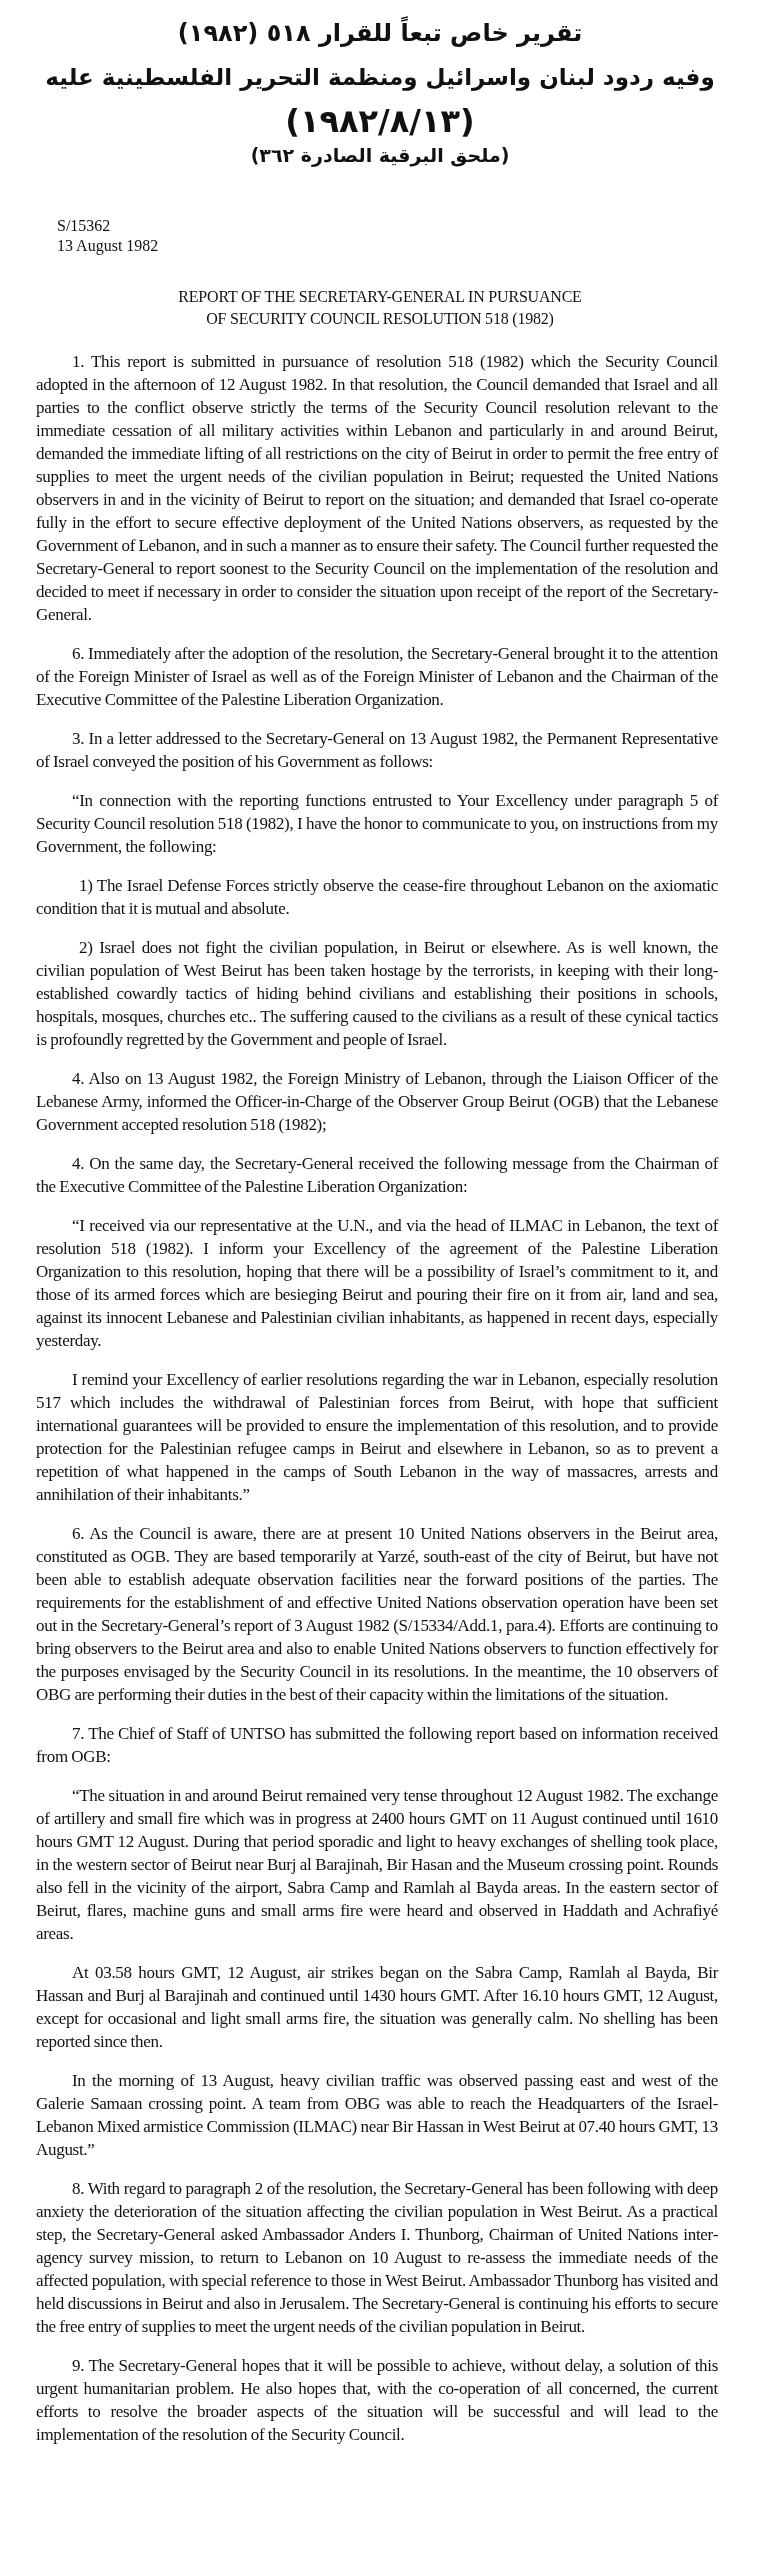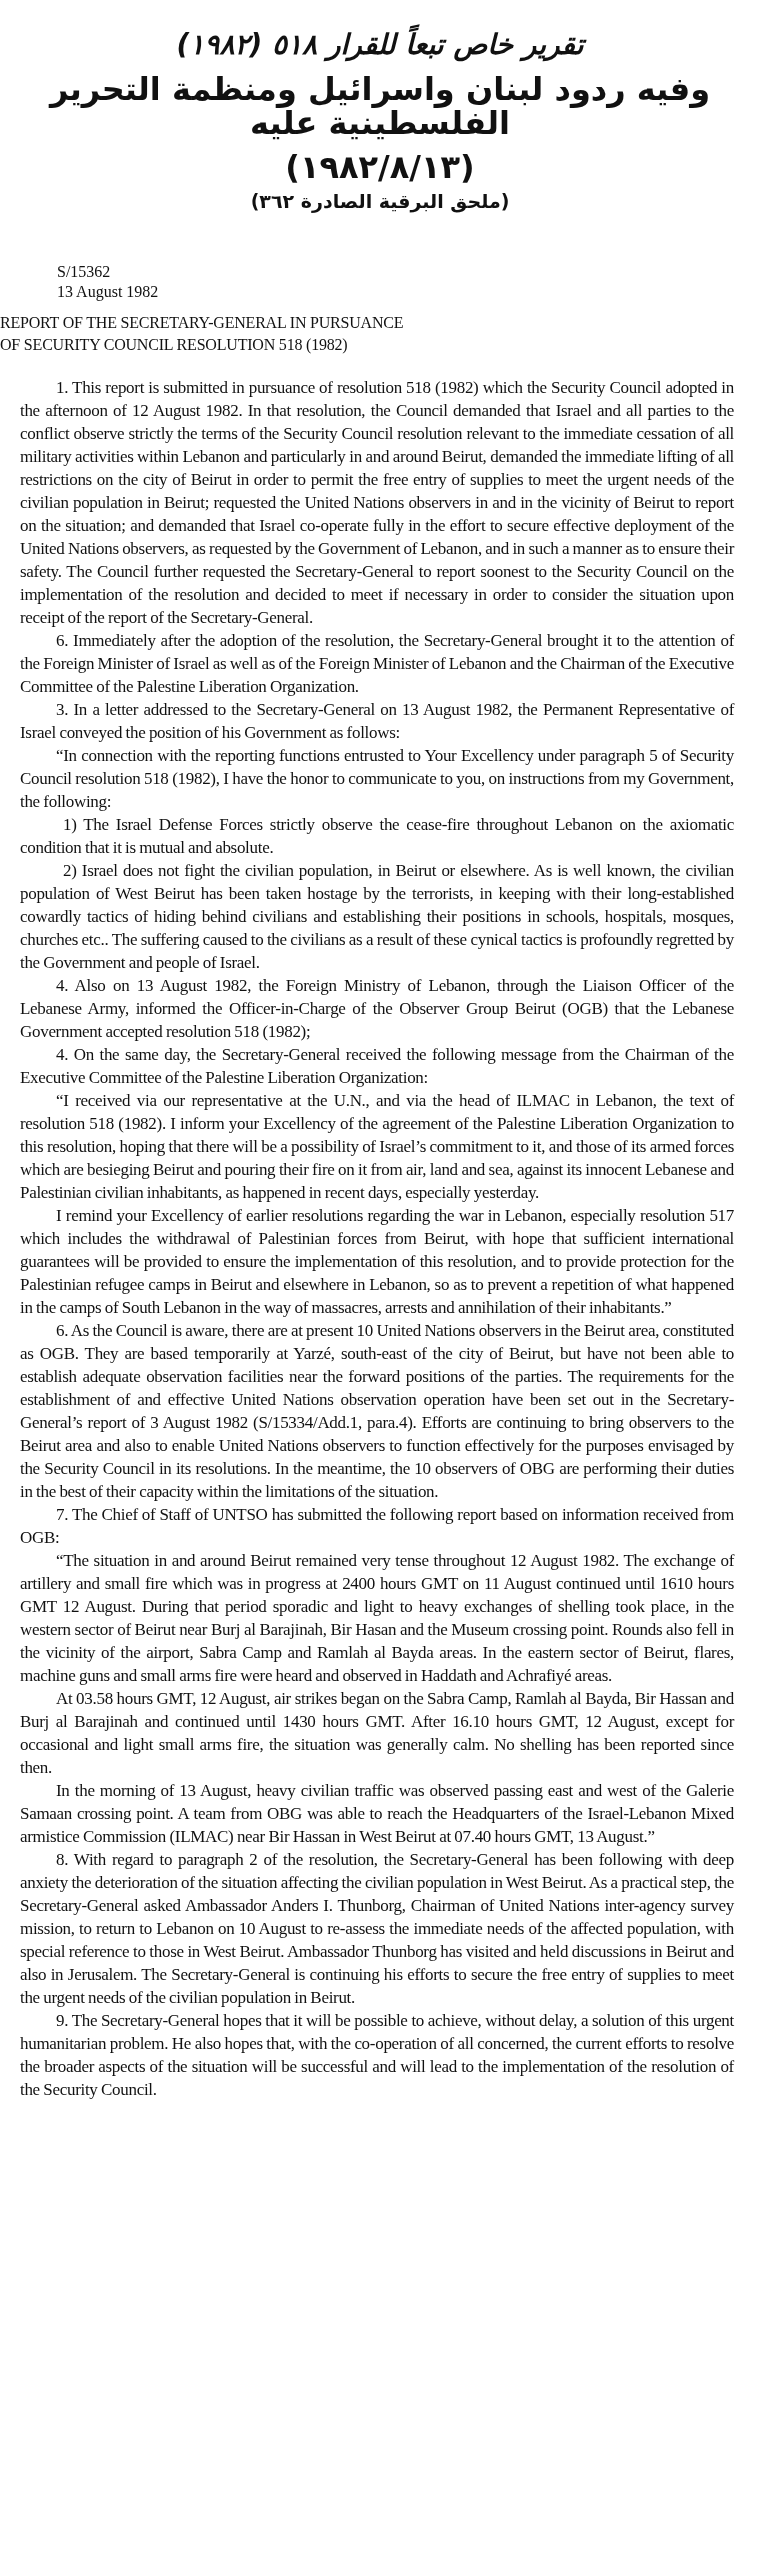--- a/index.html
+++ b/index.html
@@ -10,47 +10,47 @@
     font-family: "Liberation Serif", "DejaVu Serif", serif;
   }
   .page { position: relative; width: 760px; }
   .arabic-header {
     direction: rtl;
     text-align: center;
     padding-top: 12px;
     font-family: "DejaVu Sans", "Liberation Sans", sans-serif;
     font-weight: bold;
   }
-  .arabic-header .ar-line1 { font-size: 28px; line-height: 34px; margin-top: 16px; font-style: italic; }
-  .arabic-header .ar-line2 { font-size: 32px; line-height: 34px; margin-top: 10px; }
+  .arabic-header .ar-line1 { font-size: 24px; line-height: 34px; margin-top: 4px; }
+  .arabic-header .ar-line2 { font-size: 23px; line-height: 34px; margin-top: 10px; }
   .arabic-header .ar-line3 { font-size: 32px; line-height: 34px; margin-top: 10px; }
   .arabic-header .ar-line4 { font-size: 19px; line-height: 22px; margin-top: 6px; }
   .doc-meta {
     margin-left: 57px;
     margin-top: 50px;
     font-size: 16px;
     line-height: 20px;
   }
   .doc-title {
-    text-align: left;
+    text-align: center;
     font-size: 16px;
     line-height: 22px;
-    margin-top: 10px;
+    margin-top: 30px;
     letter-spacing: -0.2px;
   }
   .body-text {
     margin: 20px 26px 0 20px;
     font-size: 17px;
     line-height: 23px;
     text-align: justify;
     letter-spacing: -0.3px;
     word-spacing: -0.5px;
   }
   .body-text p {
-    margin: 0;
+    margin: 16px;
     text-indent: 36px;
   }
   .body-text p.list-item { text-indent: 43px; }
 </style>
 </head>
 <body>
 
 <div class="page">
 
   <div class="arabic-header">

